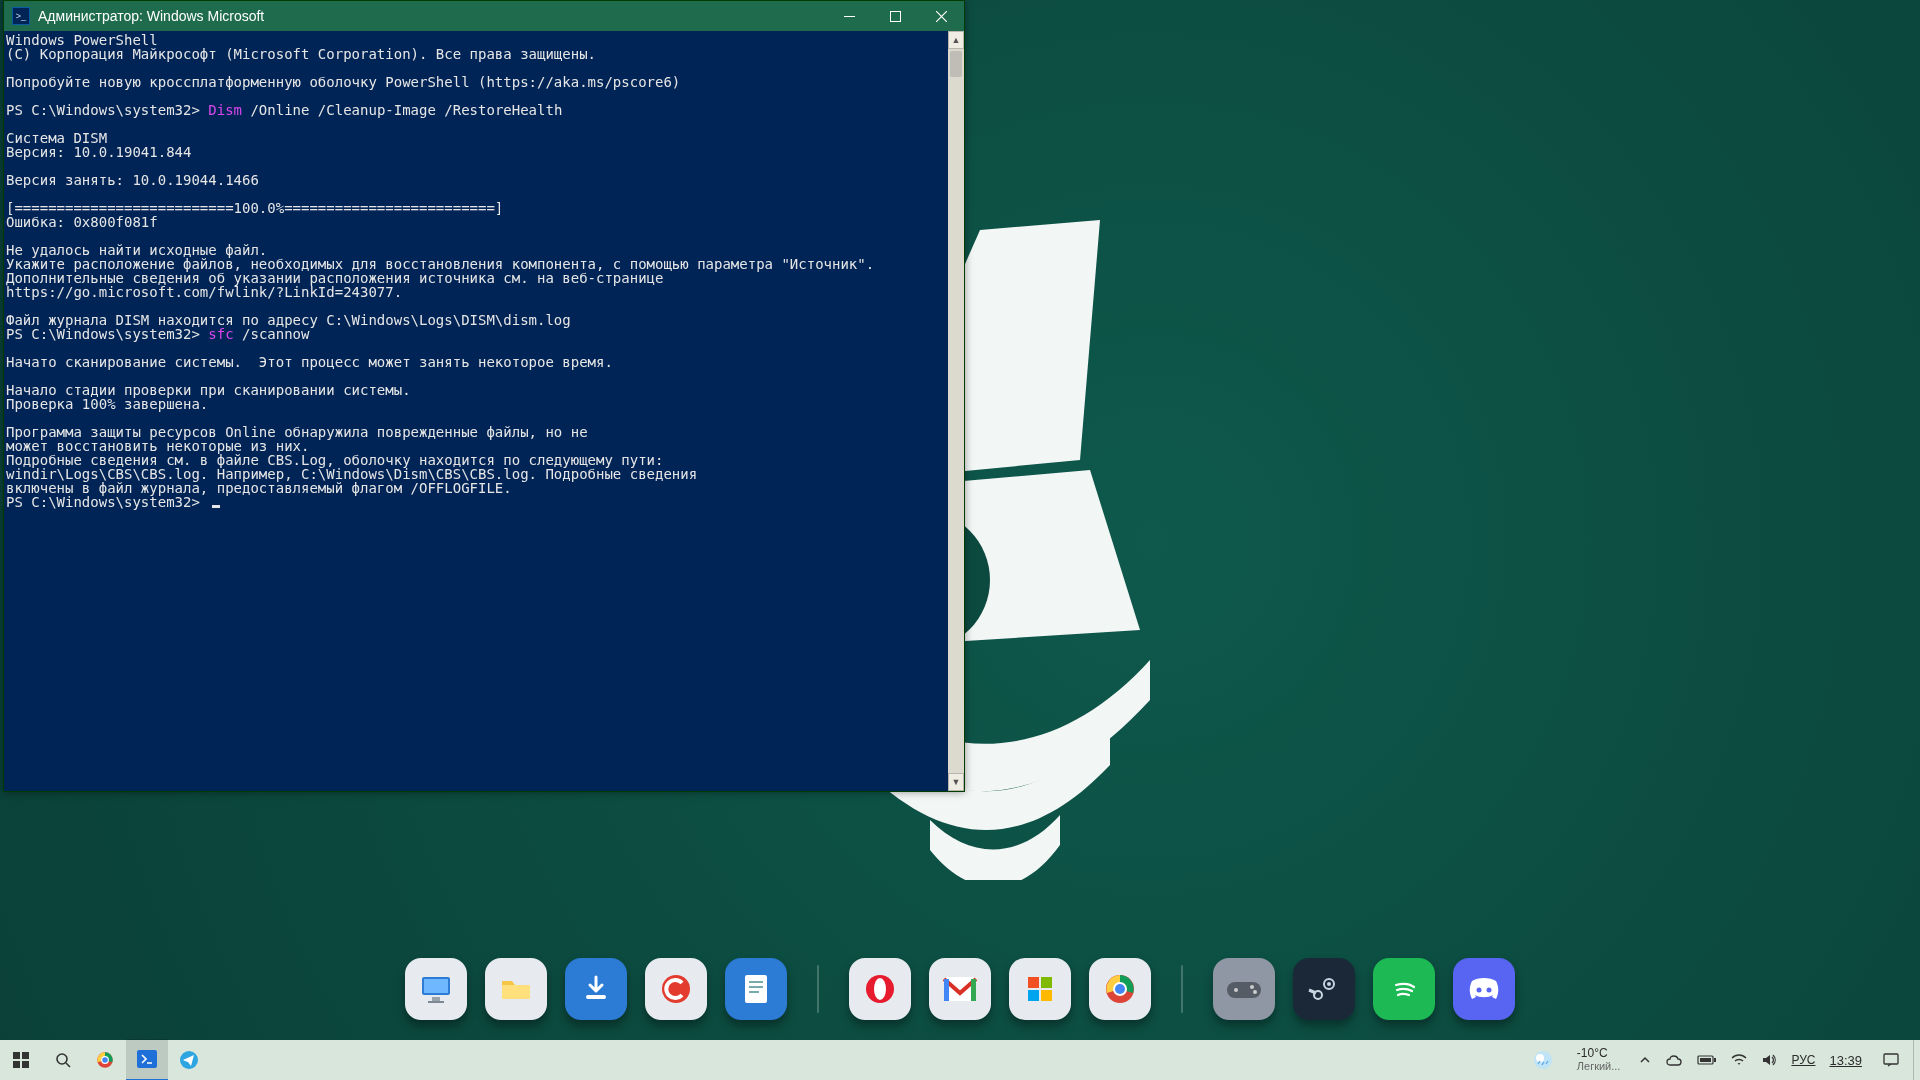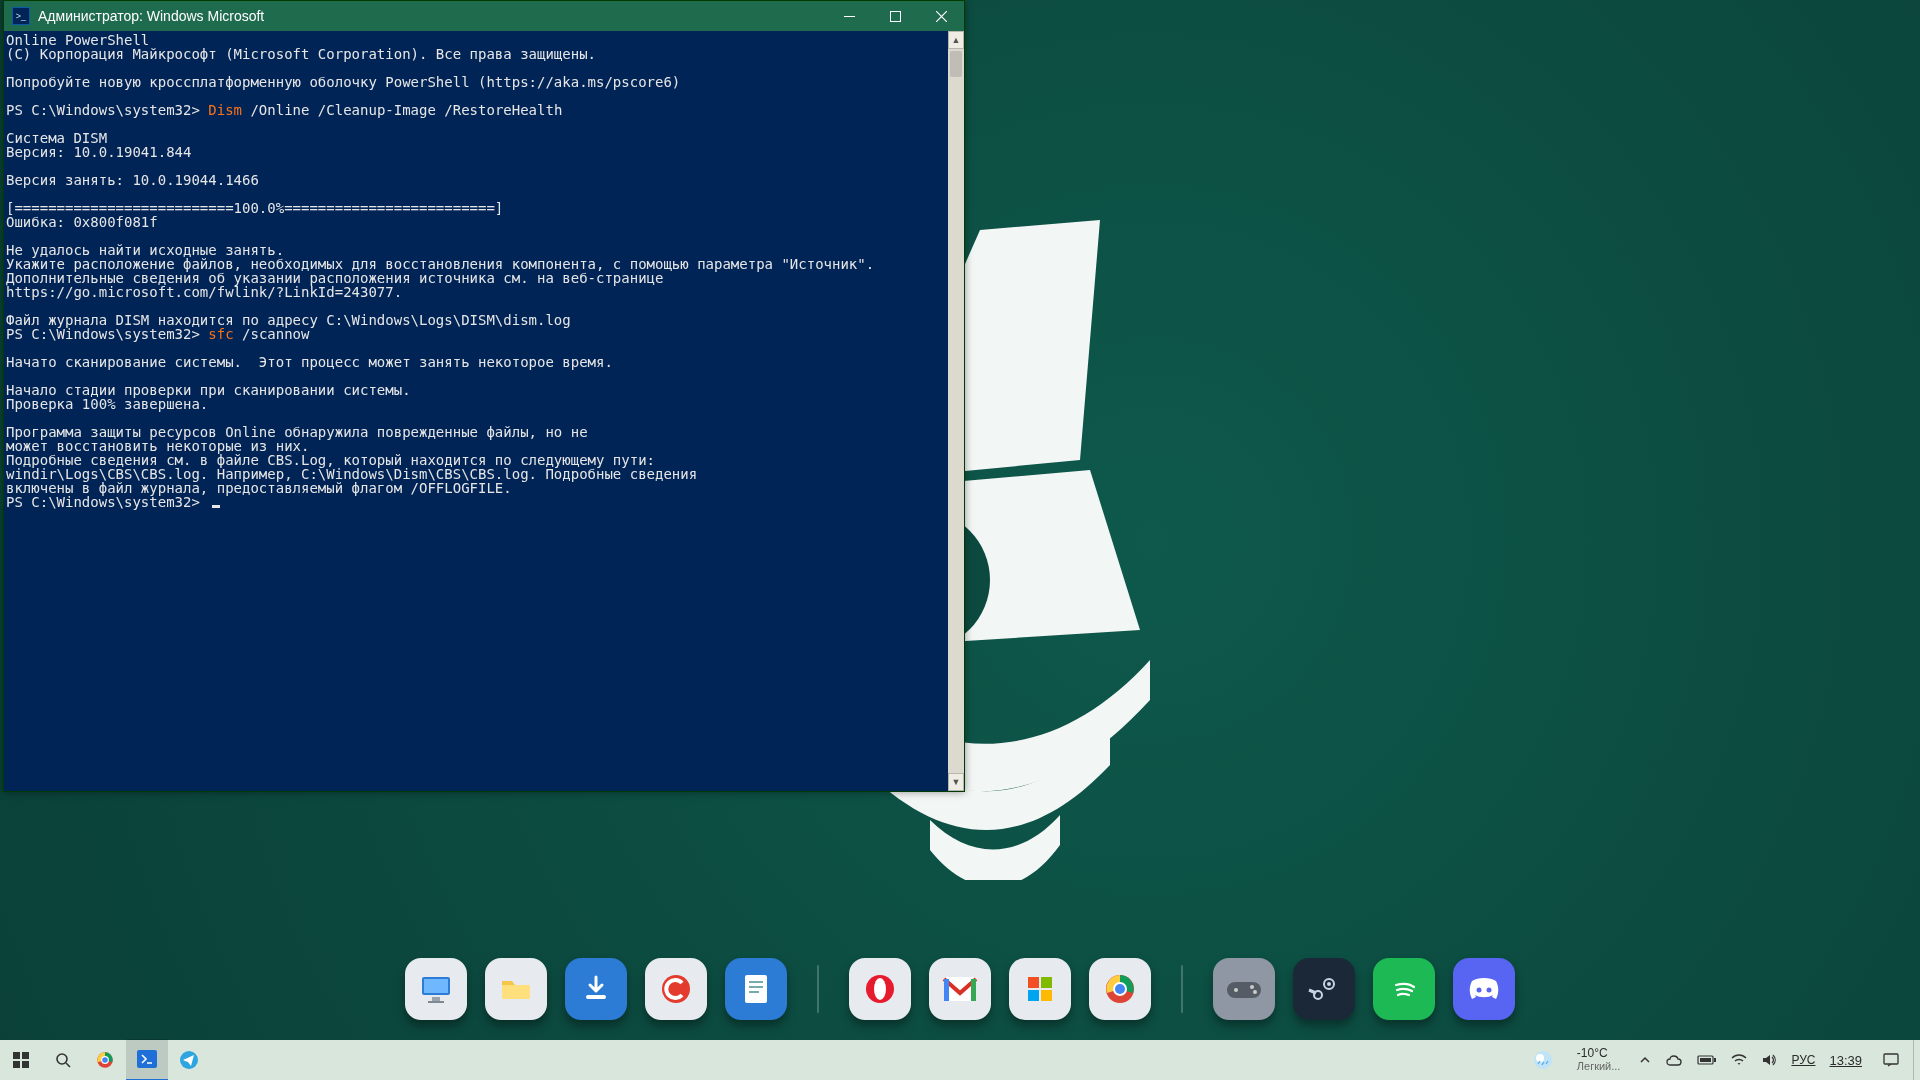--- a/index.html
+++ b/index.html
@@ -73,21 +73,21 @@
   #ps-content {
     flex: 1;
     padding: 2px 2px;
     color: #e6e6e6;
     font-family: Consolas, "Lucida Console", monospace;
     font-size: 14px;
     line-height: 14px;
     white-space: pre-wrap;
     overflow: hidden;
   }
-  #ps-content .yellow { color: #f97316; }
+  #ps-content .yellow { color: #d946ef; }
   #ps-scrollbar {
     width: 16px;
     background: #dcd9cf;
     position: relative;
   }
   #ps-scrollbar .arrow {
     height: 18px;
     background: #efece3;
     border: 1px solid #b7b5ad;
     display: flex;
@@ -245,49 +245,49 @@
             <rect x="0.5" y="0.5" width="10" height="10" fill="none" stroke="#fff"></rect>
           </svg>
       </div>
       <div class="winbtn close">
         <svg width="11" height="11" viewBox="0 0 11 11">
             <path d="M0 0 L11 11 M11 0 L0 11" stroke="#fff" stroke-width="1.2"></path>
           </svg>
       </div>
     </div>
     <div id="ps-body">
-      <div id="ps-content"><span>Online PowerShell</span>
+      <div id="ps-content"><span>Windows PowerShell</span>
 <span>(C) Корпорация Майкрософт (Microsoft Corporation). Все права защищены.</span>
 
 <span>Попробуйте новую кроссплатформенную оболочку PowerShell (https://aka.ms/pscore6)</span>
 
 <span>PS C:\Windows\system32&gt; </span><span class="yellow">Dism</span><span> /Online /Cleanup-Image /RestoreHealth</span>
 
 <span>Cистема DISM</span>
 <span>Версия: 10.0.19041.844</span>
 
 <span>Версия занять: 10.0.19044.1466</span>
 
 <span>[==========================100.0%=========================]</span>
 <span>Ошибка: 0x800f081f</span>
 
-<span>Не удалось найти исходные занять.</span>
+<span>Не удалось найти исходные файл.</span>
 <span>Укажите расположение файлов, необходимых для восстановления компонента, с помощью параметра "Источник". Дополнительные сведения об указании расположения источника см. на веб-странице https://go.microsoft.com/fwlink/?LinkId=243077.</span>
 
 <span>Файл журнала DISM находится по адресу C:\Windows\Logs\DISM\dism.log</span>
 <span>PS C:\Windows\system32&gt; </span><span class="yellow">sfc</span><span> /scannow</span>
 
 <span>Начато сканирование системы.  Этот процесс может занять некоторое время.</span>
 
 <span>Начало стадии проверки при сканировании системы.</span>
 <span>Проверка 100% завершена.</span>
 
 <span>Программа защиты ресурсов Online обнаружила поврежденные файлы, но не</span>
 <span>может восстановить некоторые из них.</span>
-<span>Подробные сведения см. в файле CBS.Log, который находится по следующему пути:</span>
+<span>Подробные сведения см. в файле CBS.Log, оболочку находится по следующему пути:</span>
 <span>windir\Logs\CBS\CBS.log. Например, C:\Windows\Dism\CBS\CBS.log. Подробные сведения</span>
 <span>включены в файл журнала, предоставляемый флагом /OFFLOGFILE.</span>
 <span>PS C:\Windows\system32&gt; </span><span class="cursor"></span></div>
       <div id="ps-scrollbar">
         <div class="arrow">▲</div>
         <div class="thumb"></div>
         <div class="arrow down">▼</div>
       </div>
     </div>
   </div>

